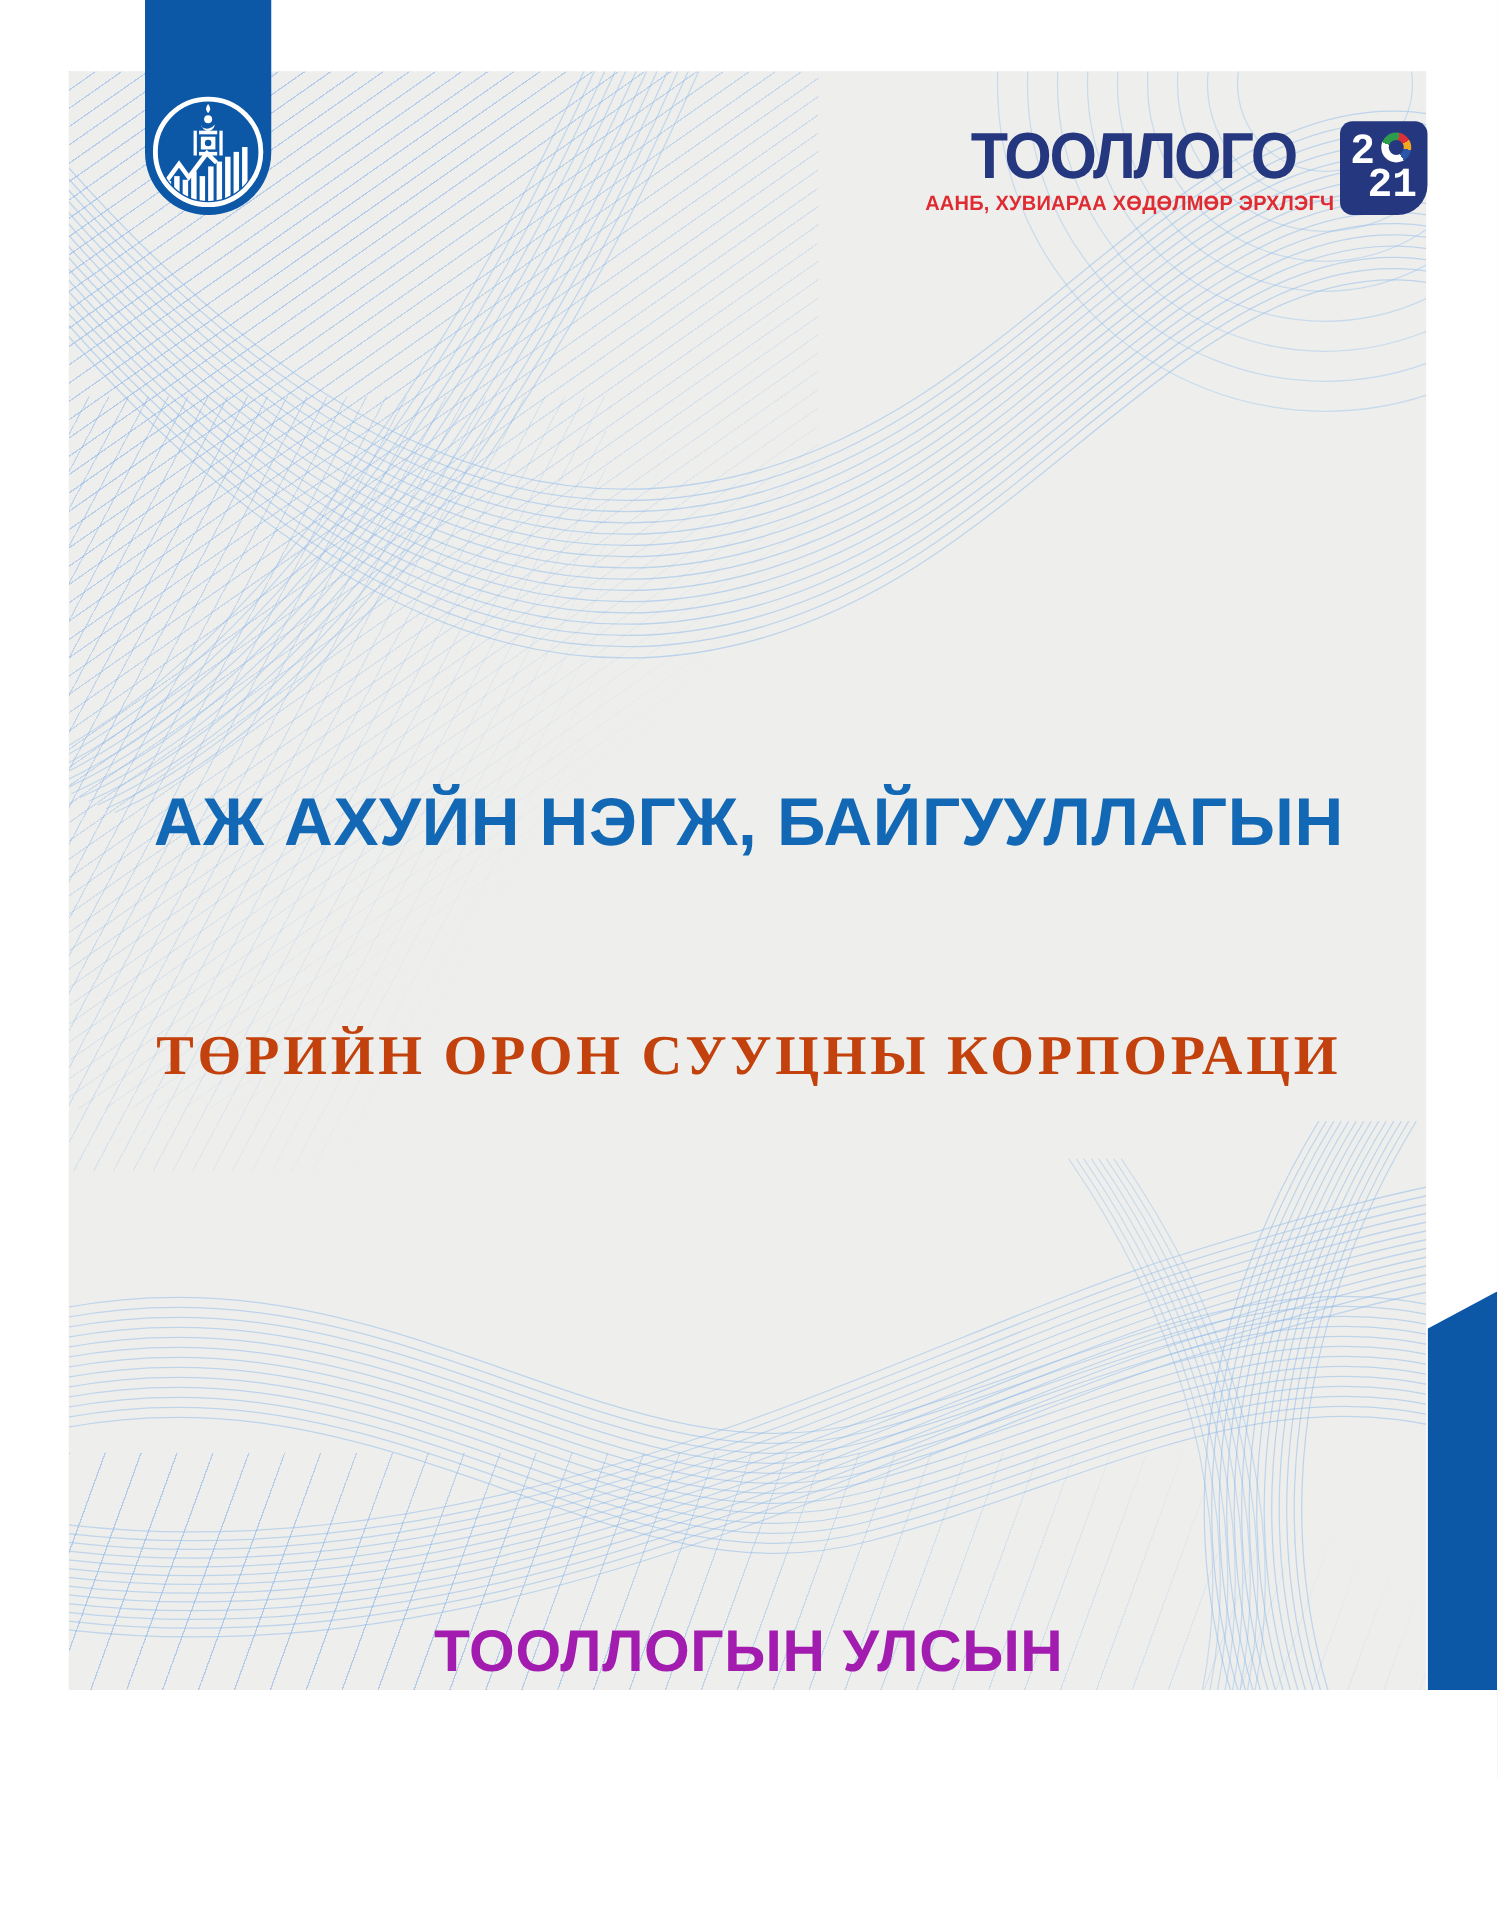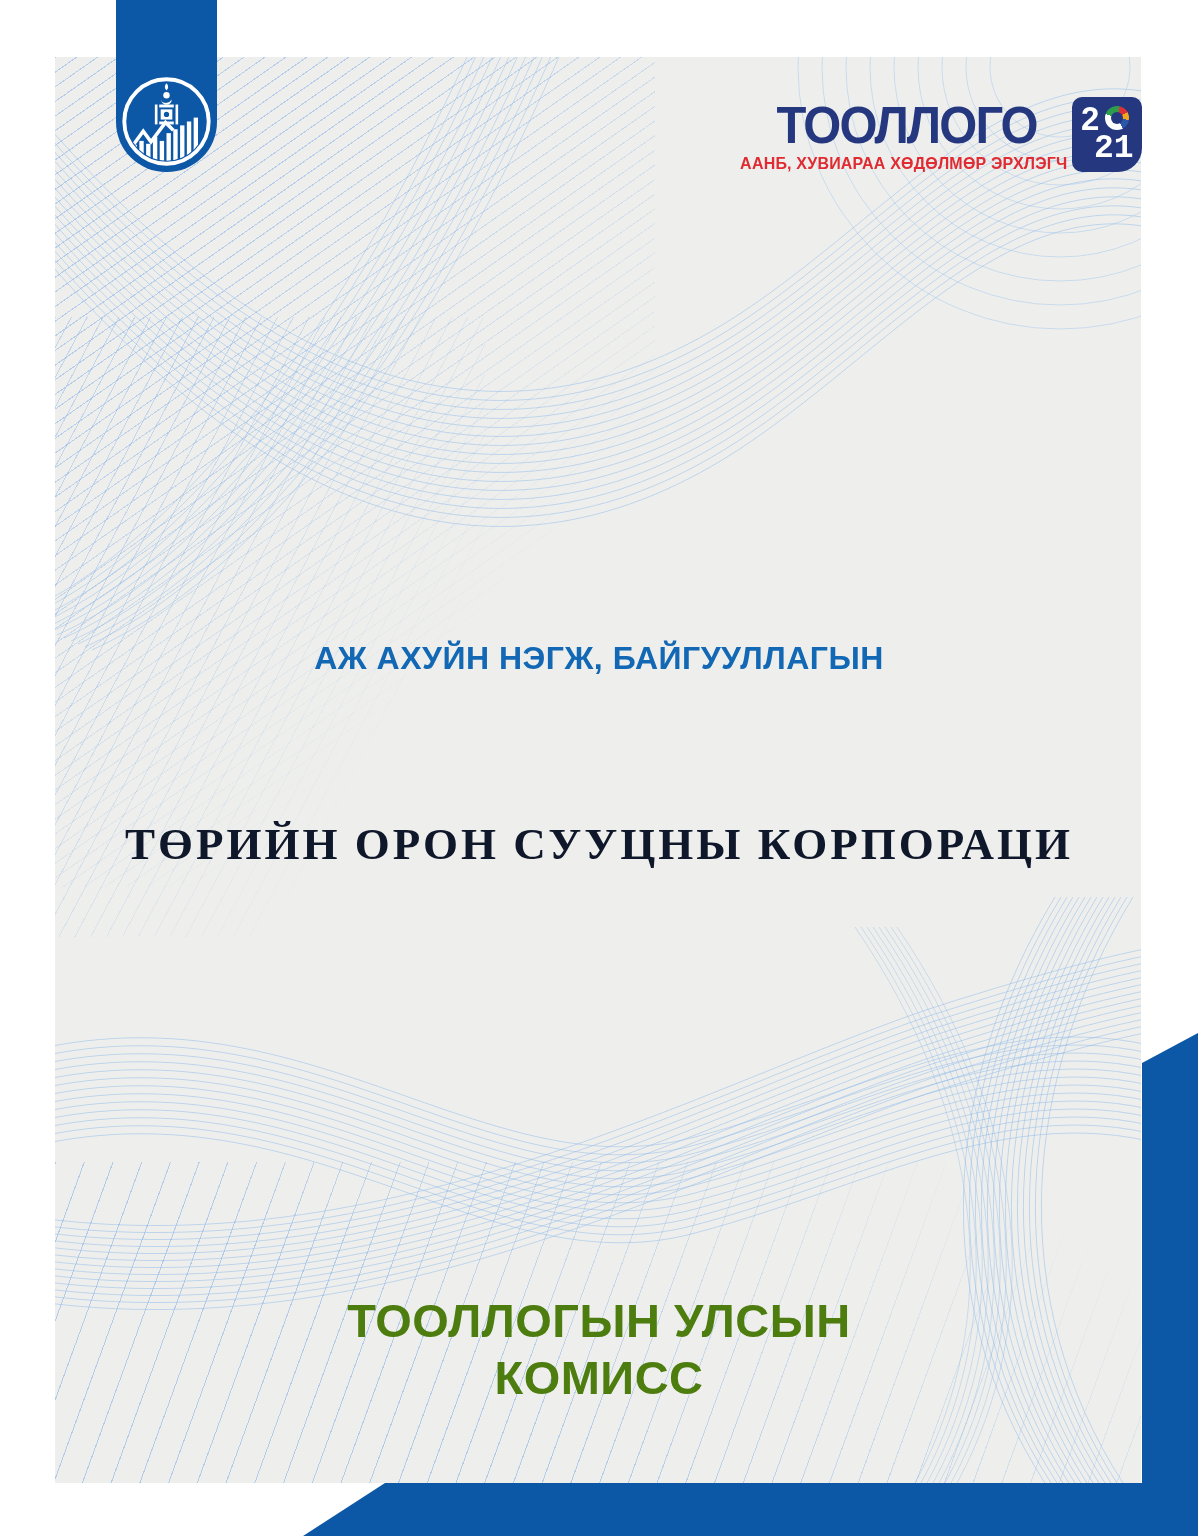--- a/index.html
+++ b/index.html
@@ -2,21 +2,21 @@
 <html><head>
 <meta charset="utf-8">
 <style>
   * { margin: 0; padding: 0; box-sizing: border-box; }
   html, body { background: #ffffff; }
   body { font-family: "Liberation Sans", sans-serif; }
 
   .page {
     position: relative;
     width: 1198px;
-    height: 1536px;
+    height: 1352px;
     background: #ffffff;
     overflow: hidden;
   }
 
   
   .panel {
     position: absolute;
     left: 55px; top: 57px;
     width: 1086px; height: 1426px;
     background: #eeefec;
@@ -133,46 +133,46 @@
   .cert-title {
     top: 376px;
     font-family: "Liberation Serif", serif;
     font-weight: bold;
     font-size: 104px; line-height: 110px;
     letter-spacing: 4px;
     color: #1d5fae;
   }
   .census-title {
     top: 630px;
-    font-size: 32px; font-weight: bold;
+    font-size: 54px; font-weight: bold;
     line-height: 57px;
     color: #1268b4;
     letter-spacing: 0.5px;
   }
   .org-name {
     top: 818px;
     font-family: "Liberation Serif", serif;
     font-weight: bold;
     font-size: 45px; line-height: 52px;
     letter-spacing: 3px;
-    color: #0f172a;
+    color: #c2410c;
     text-align: center;
   }
   .counted {
     top: 1000px;
     font-family: "Liberation Serif", serif;
     font-size: 36px; line-height: 46px;
     color: #1a1a1a;
   }
   .counted .verb { font-size: 37px; letter-spacing: 2px; }
   .issuer {
     top: 1292px;
     font-size: 47px; font-weight: bold;
     line-height: 57px;
-    color: #4d7c0f;
+    color: #a21caf;
     letter-spacing: 0.5px;
   }
 </style>
 </head>
 <body>
 
 <div class="page">
 
   <div class="panel">
     <div class="diag-tl"></div>

